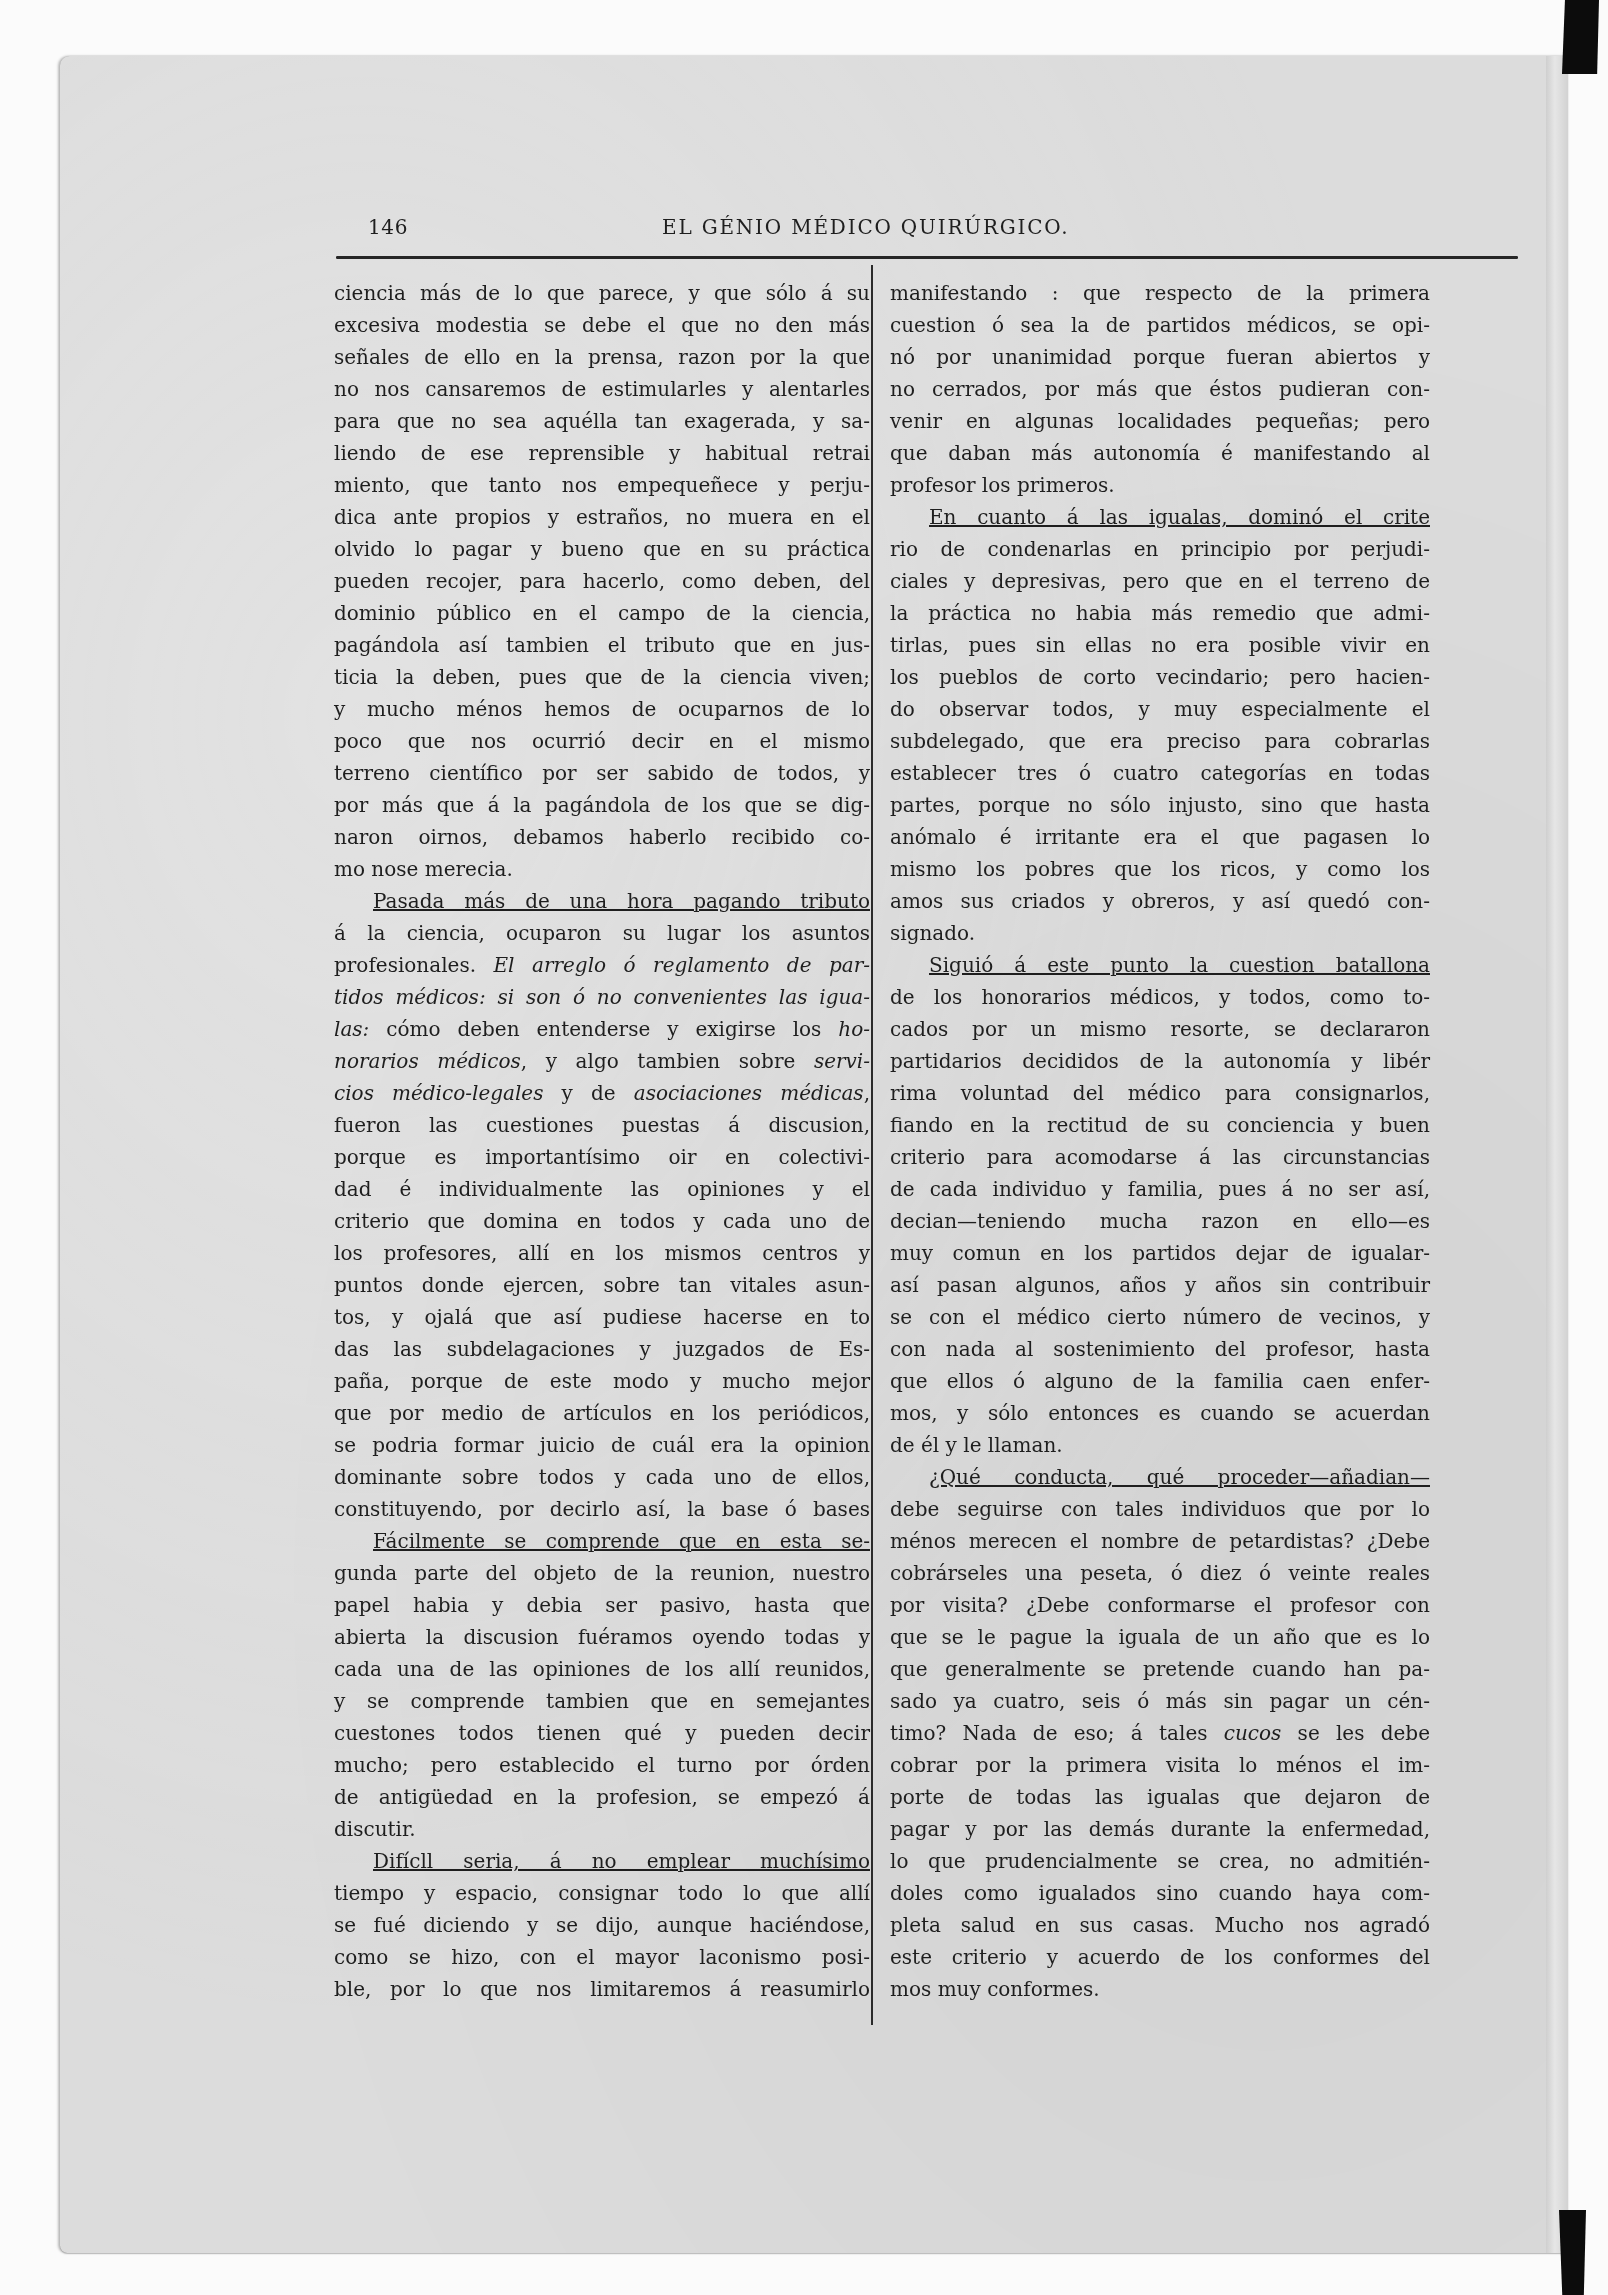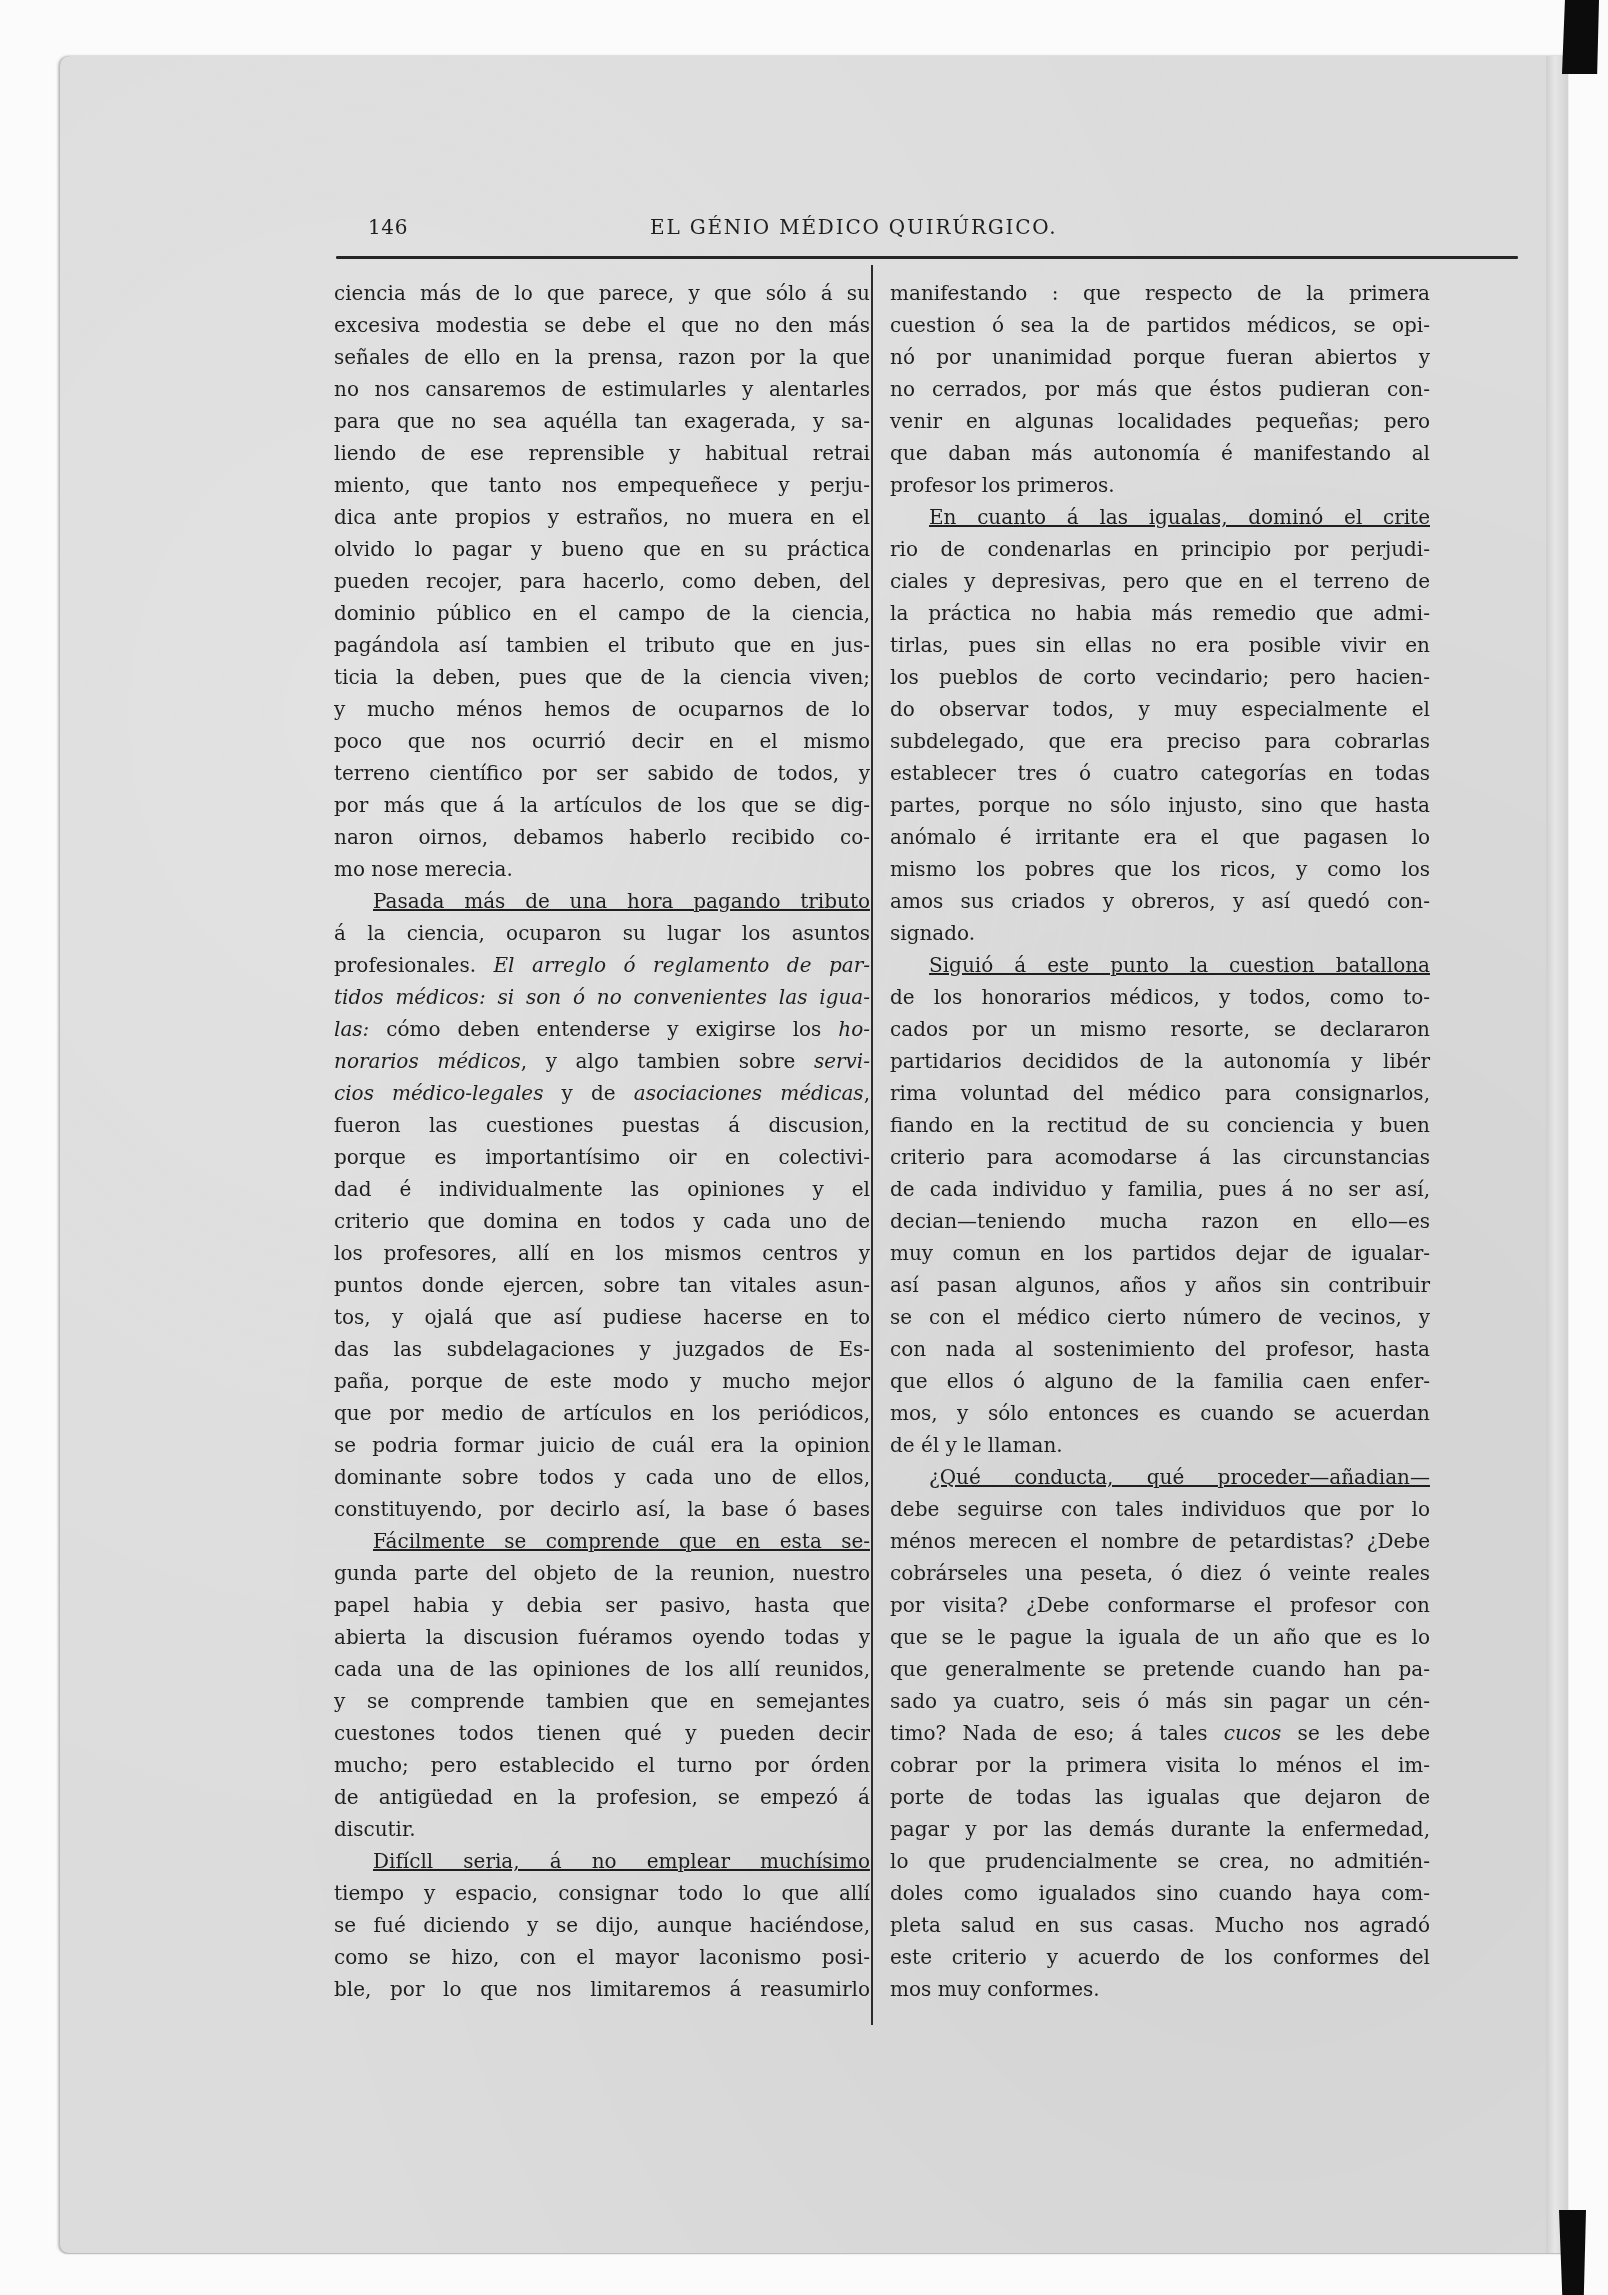--- a/index.html
+++ b/index.html
@@ -34,21 +34,21 @@
     position: absolute; left: 1559px; top: 2210px; width: 27px; height: 85px;
     background: #0c0c0c; clip-path: polygon(0 0, 100% 0, 92% 100%, 12% 100%);
   }
   .running-head {
     position: absolute; left: 368px; top: 215px; width: 1042px; height: 31px;
   }
   .page-number {
     position: absolute; left: 0; top: 0; font-size: 20px; letter-spacing: 0.6px;
   }
   .journal-title {
-    position: absolute; left: 282px; top: 0; font-size: 20px; letter-spacing: 1.8px;
+    position: absolute; left: 294px; top: 0; font-size: 20px; letter-spacing: 1.8px;
   }
   .head-rule {
     position: absolute; left: 336px; top: 256px; width: 1182px; height: 2.5px;
     background: #262626; border-radius: 1.2px;
   }
   .col-divider {
     position: absolute; left: 871px; top: 265px; width: 1.8px; height: 1760px;
     background: #2a2a2a;
   }
   .column {
@@ -91,21 +91,21 @@
     <span class="line"><span>miento, que tanto nos empequeñece  y  perju-</span></span>
     <span class="line"><span>dica ante propios y estraños, no muera  en el</span></span>
     <span class="line"><span>olvido lo pagar y bueno que en  su  práctica</span></span>
     <span class="line"><span>pueden recojer, para hacerlo, como deben, del</span></span>
     <span class="line"><span>dominio público en el  campo  de  la  ciencia,</span></span>
     <span class="line"><span>pagándola así tambien  el tributo que en  jus-</span></span>
     <span class="line"><span>ticia la deben, pues  que de la ciencia  viven;</span></span>
     <span class="line"><span>y  mucho  ménos  hemos  de  ocuparnos de lo</span></span>
     <span class="line"><span>poco  que  nos  ocurrió  decir  en  el  mismo</span></span>
     <span class="line"><span>terreno científico por ser sabido  de  todos,  y</span></span>
-    <span class="line"><span>por más que á la artículos de los que se dig-</span></span>
+    <span class="line"><span>por más que á la pagándola de los que se dig-</span></span>
     <span class="line"><span>naron oirnos, debamos  haberlo  recibido  co-</span></span>
     <span class="line last"><span>mo nose merecia.</span></span>
     <span class="line indent"><span>Pasada más de una  hora pagando tributo</span></span>
     <span class="line"><span>á la  ciencia, ocuparon su lugar  los  asuntos</span></span>
     <span class="line"><span>profesionales. </span><i>El arreglo ó reglamento de par-</i></span>
     <span class="line"><i>tidos médicos: si son ó no convenientes las igua-</i></span>
     <span class="line"><i>las:</i><span> cómo deben entenderse y exigirse los </span><i>ho-</i></span>
     <span class="line"><i>norarios médicos</i><span>, y algo tambien sobre </span><i>servi-</i></span>
     <span class="line"><i>cios médico-legales</i><span>  y  de  </span><i>asociaciones médicas</i><span>,</span></span>
     <span class="line"><span>fueron  las  cuestiones  puestas  á  discusion,</span></span>

